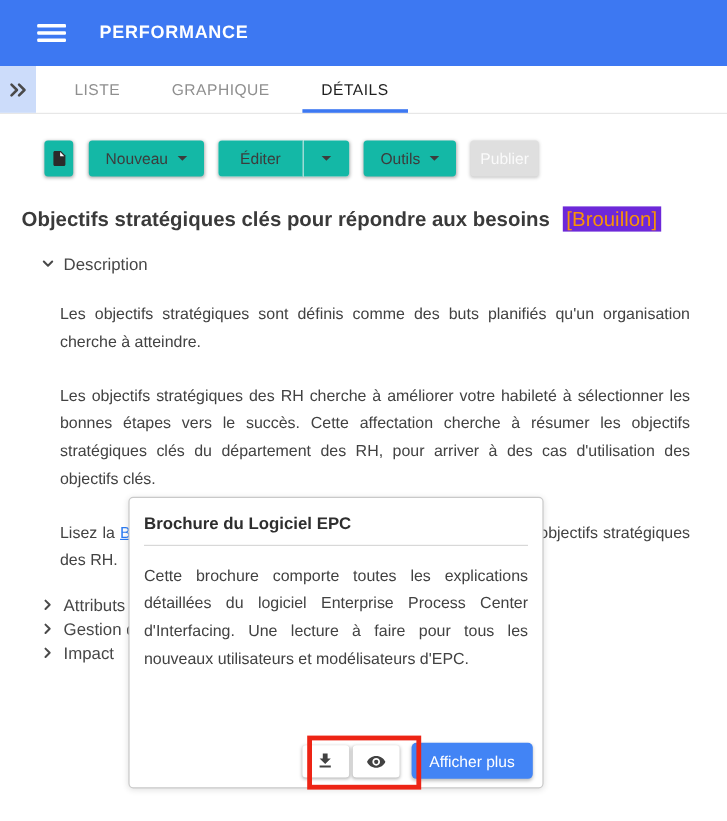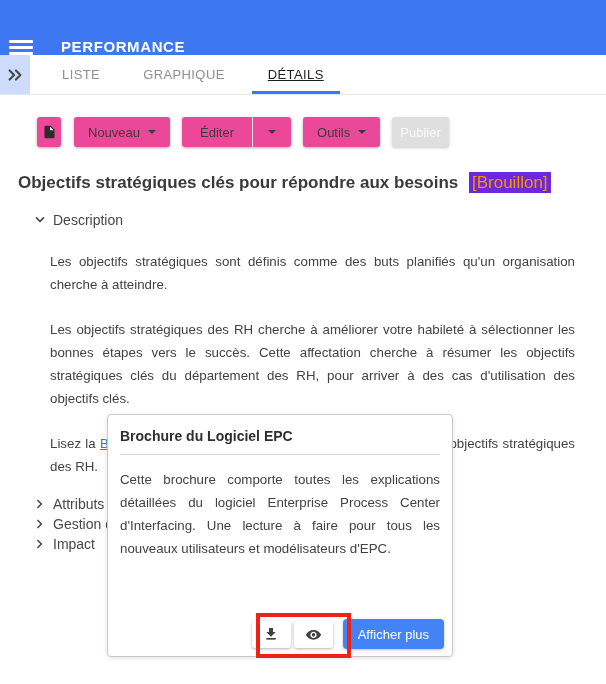--- a/index.html
+++ b/index.html
@@ -1,35 +1,35 @@
 <!DOCTYPE html>
 <html><head>
 <meta charset="utf-8">
 <style>
   * { margin:0; padding:0; box-sizing:border-box; }
   html,body { background:#fff; }
   body { font-family:"Liberation Sans", sans-serif; color:#3f3f3f; }
   #app { position:relative; width:606px; height:684px; background:#fff; overflow:hidden; }
 
   
-  .appbar { height:55px; background:#3d78f2; display:flex; align-items:flex-end; padding-left:9px; }
+  .appbar { height:55px; background:#3d78f2; display:flex; align-items:center; padding-left:31px; }
   .hamburger { width:24px; height:15px; display:flex; flex-direction:column; justify-content:space-between; cursor:pointer; }
   .hamburger span { display:block; height:3px; background:#fff; border-radius:1px; }
   .appbar-title { color:#fff; font-weight:bold; font-size:15px; letter-spacing:.6px; margin-left:28px; }
 
   
   .tabbar { height:40px; display:flex; align-items:stretch; border-bottom:1px solid #e7e7e7; background:#fff; }
   .collapse-btn { width:30px; background:#ccdcfa; display:flex; align-items:center; justify-content:center; cursor:pointer; }
   .tabs { display:flex; align-items:stretch; margin-left:16px;gap:11px; }
   .tab { display:flex; align-items:center; padding:0 16px; font-size:13px; letter-spacing:.4px; color:#8f8f8f; cursor:pointer; border-bottom:3px solid transparent; padding-top:3px; }
-  .tab.active { color:#1f1f1f; border-bottom-color:#3d78f2;text-decoration:underline; }
+  .tab.active { color:#1f1f1f; border-bottom-color:#3d78f2; }
 
   
   .toolbar { display:flex; align-items:center; margin:22px 0 0 37px; }
-  .tool-btn { background:#ec4899; border:none; border-radius:3px; box-shadow:0 1px 3px rgba(0,0,0,.32); height:30px; font-size:13px; color:#3c3c3c; font-family:inherit; display:flex; align-items:center; justify-content:center; cursor:pointer; }
+  .tool-btn { background:#14b8a6; border:none; border-radius:3px; box-shadow:0 1px 3px rgba(0,0,0,.32); height:30px; font-size:13px; color:#3c3c3c; font-family:inherit; display:flex; align-items:center; justify-content:center; cursor:pointer; }
   .icon-btn { width:24px; height:30px; margin-right:13px; }
   .dd-btn { padding:0 14px; margin-right:12px; }
   .caret { width:0; height:0; border-left:4px solid transparent; border-right:4px solid transparent; border-top:4px solid #3c3c3c; margin-left:8px; display:inline-block; }
   .split { display:flex; margin-right:12px; border-radius:3px; box-shadow:0 1px 3px rgba(0,0,0,.32); }
   .split .tool-btn { box-shadow:none; }
   .split-main { padding:0 18px; border-radius:3px 0 0 3px; border-right:1px solid #e3e3e3; }
   .split-caret { width:38px; border-radius:0 3px 3px 0; }
   .disabled-btn { background:#dfdfdf; color:#fafafa; padding:0 8px; box-shadow:0 1px 3px rgba(0,0,0,.22); cursor:default; }
 
   

